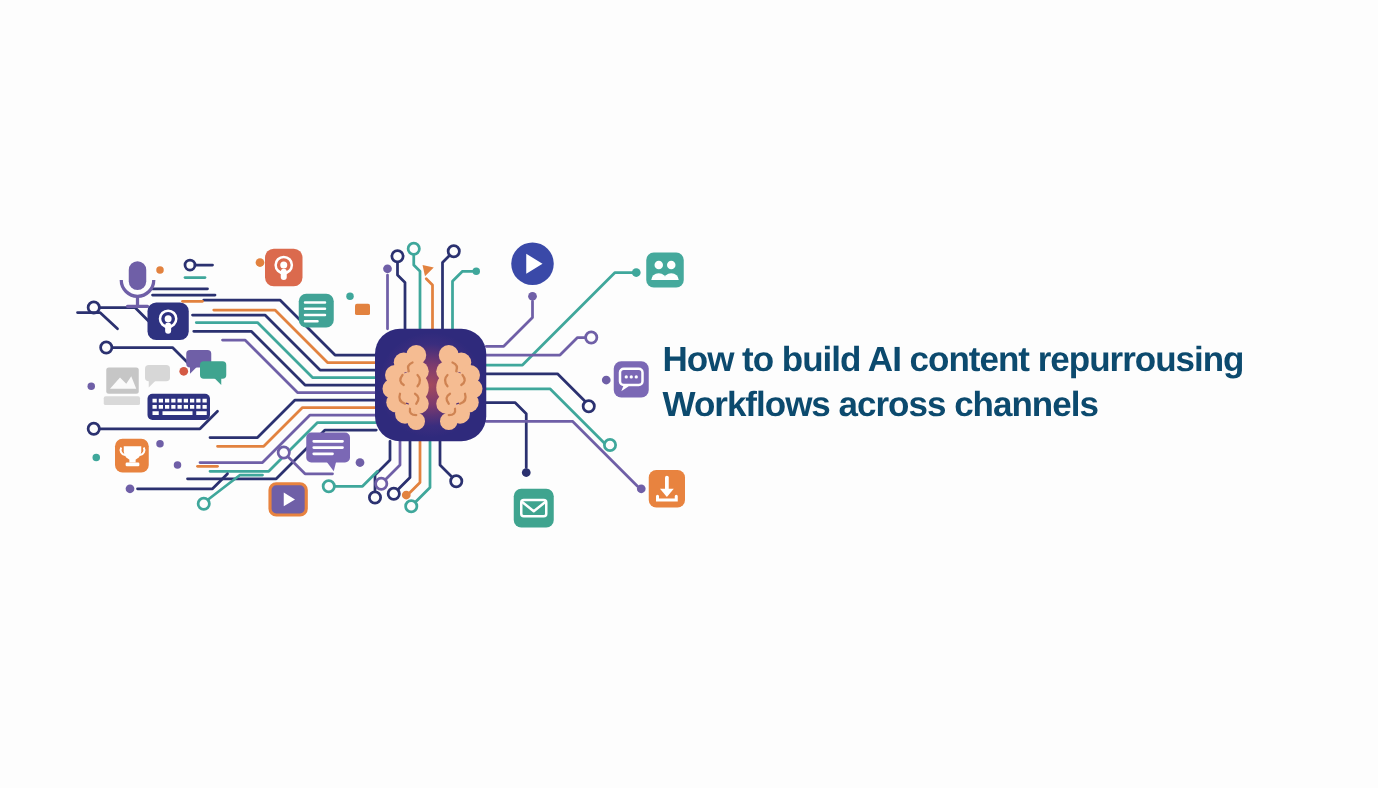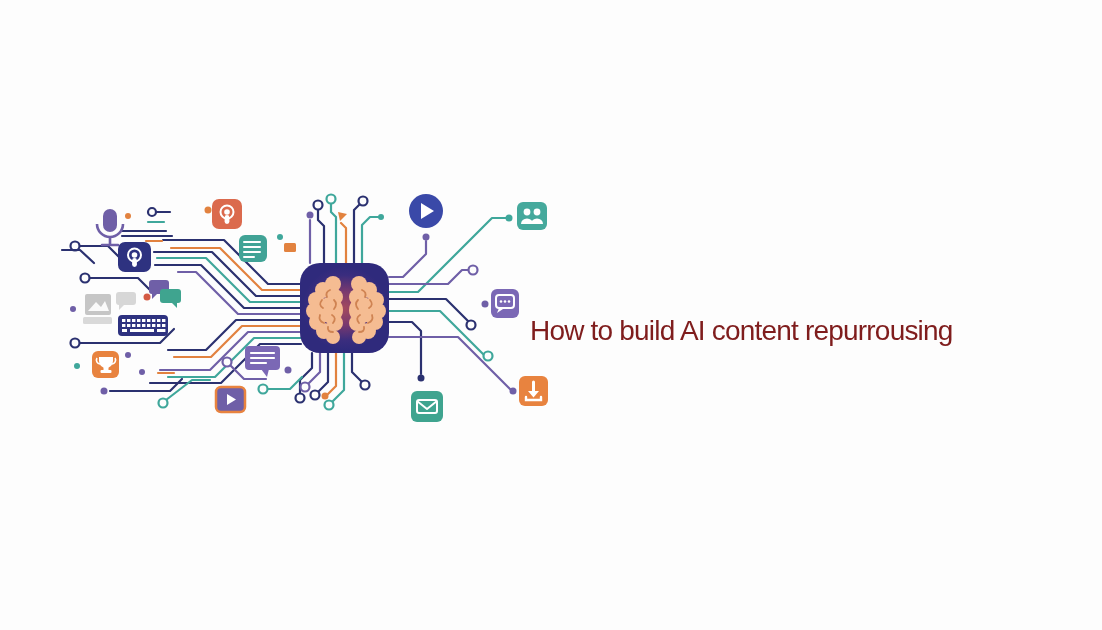--- a/index.html
+++ b/index.html
@@ -3,22 +3,22 @@
 <meta charset="utf-8">
 <style>
   html,body{margin:0;padding:0;background:#fdfdfd;}
   .canvas{
     position:relative;width:1102px;height:630px;background:#fdfdfd;
     overflow:hidden;font-family:"Liberation Sans",sans-serif;
   }
   .illustration{position:absolute;left:0;top:0;}
   .headline{
     position:absolute;left:530px;top:270px;
-    font-size:28px;line-height:36px;font-weight:normal;
-    letter-spacing:-0.8px;color:#7f1d1d;white-space:nowrap;margin-top:43px;
+    font-size:28px;line-height:36px;font-weight:bold;
+    letter-spacing:-0.8px;color:#0c4a6e;white-space:nowrap;
   }
   .ln{stroke-width:2.2;fill:none;stroke-linejoin:round;stroke-linecap:round;}
   .navy{stroke:#2b3170;} .purp{stroke:#6f5fa7;} .teal{stroke:#3fa79b;} .oran{stroke:#e2823f;}
   .term{fill:#fdfdfd;stroke-width:2.2;}
 </style>
 </head>
 <body>
 
 <div class="canvas">
 
@@ -285,15 +285,16 @@
   <g>
     <rect x="519" y="376" width="29" height="30" rx="6" fill="#e8833f"></rect>
     <path d="M533.5,382 V393" stroke="#ffffff" stroke-width="3" stroke-linecap="round"></path>
     <polygon points="528,391 533.5,397.5 539,391" fill="#ffffff"></polygon>
     <path d="M526,397 v3 h15 v-3" fill="none" stroke="#ffffff" stroke-width="2.4" stroke-linecap="round"></path>
   </g>
 </svg>
 
 <div class="headline">
   <div>How to build AI content repurrousing</div>
+  <div>Workflows across channels</div>
 </div>
 
 </div>
 
 </body></html>

